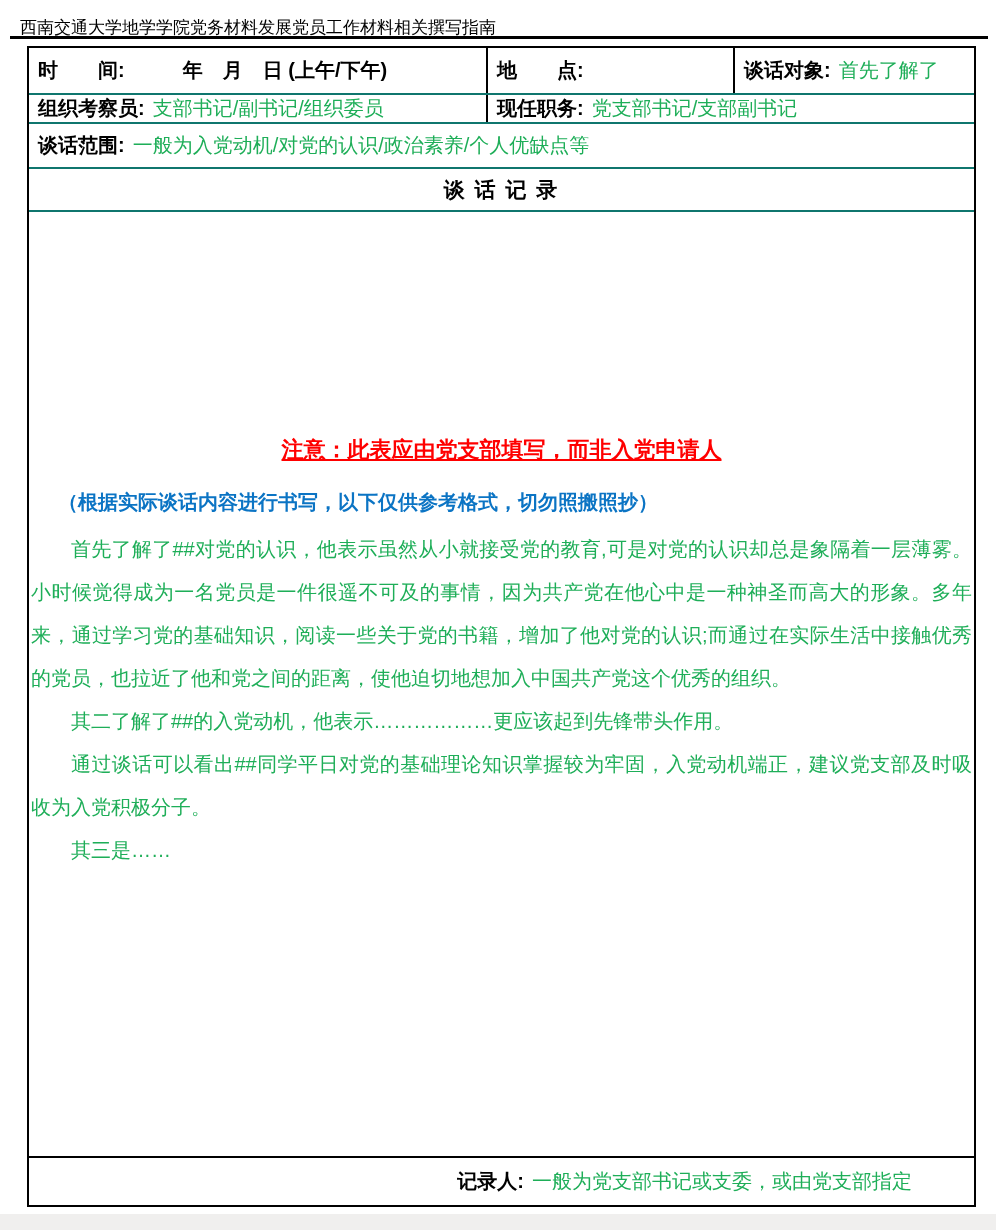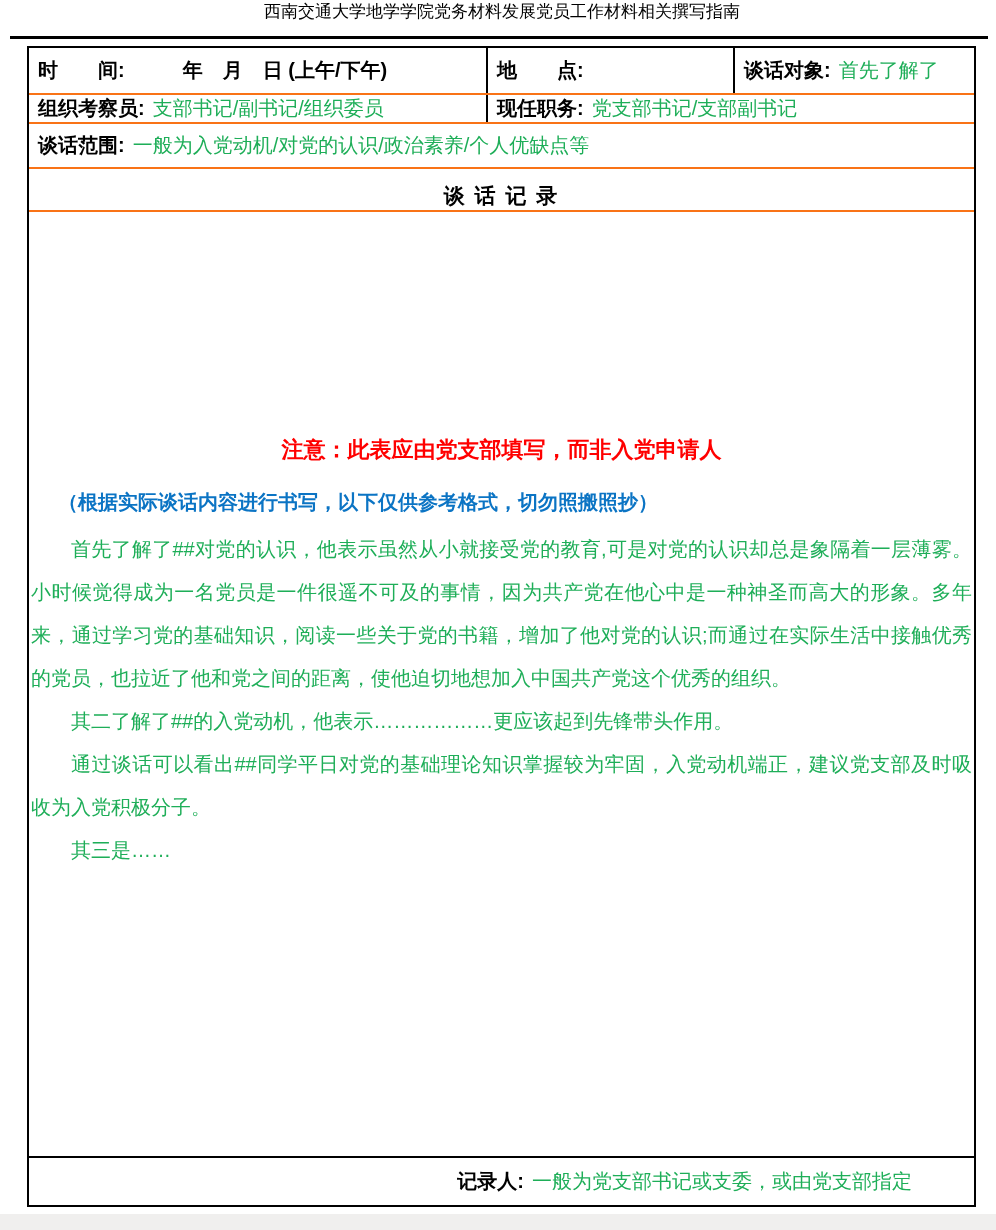--- a/index.html
+++ b/index.html
@@ -1,50 +1,50 @@
 <!DOCTYPE html>
 <html style="--green: #1eae58; --red: #ff0000; --blue: #0b74c4;"><head>
 <meta charset="utf-8">
 <style>
   html,body { margin:0; padding:0; background:#ffffff; }
   .page {
     position:relative; width:996px; height:1230px; background:#ffffff;
     font-family:"Liberation Sans", sans-serif; overflow:hidden; color:#000;
   }
   .page-header {
-    position:absolute; top:0; left:20px; width:964px;
-    display:flex; justify-content:center;
+    position:absolute; top:16px; left:20px; width:964px;
+    display:flex; justify-content:flex-start;
     font-family:Liberation Sans, sans-serif; font-size:17px; color:#000;
   }
   .header-rule { position:absolute; top:36px; left:10px; width:978px; height:3px; background:#000; }
 
   .form-table {
     position:absolute; top:46px; left:27px; width:949px; height:1161px;
     border:2px solid #000; box-sizing:border-box;
     display:flex; flex-direction:column;
   }
-  .trow { display:flex; align-items:center; border-bottom:2px solid #f97316; box-sizing:border-box; flex:0 0 auto; }
+  .trow { display:flex; align-items:center; border-bottom:2px solid #0f766e; box-sizing:border-box; flex:0 0 auto; }
   .r1 { height:47px; } .r2 { height:29px; } .r3 { height:45px;text-align:center; } .rt { height:43px; }
   .rf { height:47px; border-bottom:none; justify-content:flex-end; padding-right:62px; }
   .cell { display:flex; align-items:center; padding-left:9px; height:100%; box-sizing:border-box; overflow:hidden; }
   .bordered { border-right:2px solid #000; }
   .w1 { width:459px; } .w2 { width:247px;text-align:center; } .wfill { flex:1; }
   .label { font-weight:bold; font-size:20px; color:#000; white-space:pre; }
   .gval { color:var(--green,#1eae58); font-size:20px; margin-left:8px; white-space:pre; }
   .time-val { margin-left:58px; }
 
-  .title-row { justify-content:center; font-weight:bold; font-size:21px; letter-spacing:2px;align-items:flex-end; }
+  .title-row { justify-content:center; font-weight:bold; font-size:21px; letter-spacing:2px; }
 
   .content {
     flex:1 1 auto; border-bottom:2px solid #000; box-sizing:border-box;
     padding:223px 2px 0 2px; overflow:hidden;
   }
   .red-note {
     color:var(--red,#ff0000); font-weight:bold; text-align:center;
-    font-family:"Liberation Serif", serif; font-size:22px; line-height:30px;
+    font-family:"Liberation Serif", serif; font-size:22px; line-height:30px;text-decoration:underline;
   }
   .blue-note {
     color:var(--blue,#0b74c4); font-weight:bold; margin-top:24px; padding-left:27px;
     font-family:"Liberation Serif", serif; font-size:20px; line-height:27px;
   }
   .paragraphs {
     margin-top:12px; color:var(--green,#1eae58); font-size:20px;
     line-height:43px; text-align:justify;
   }
   .paragraphs p { margin:0; text-indent:2em; }

